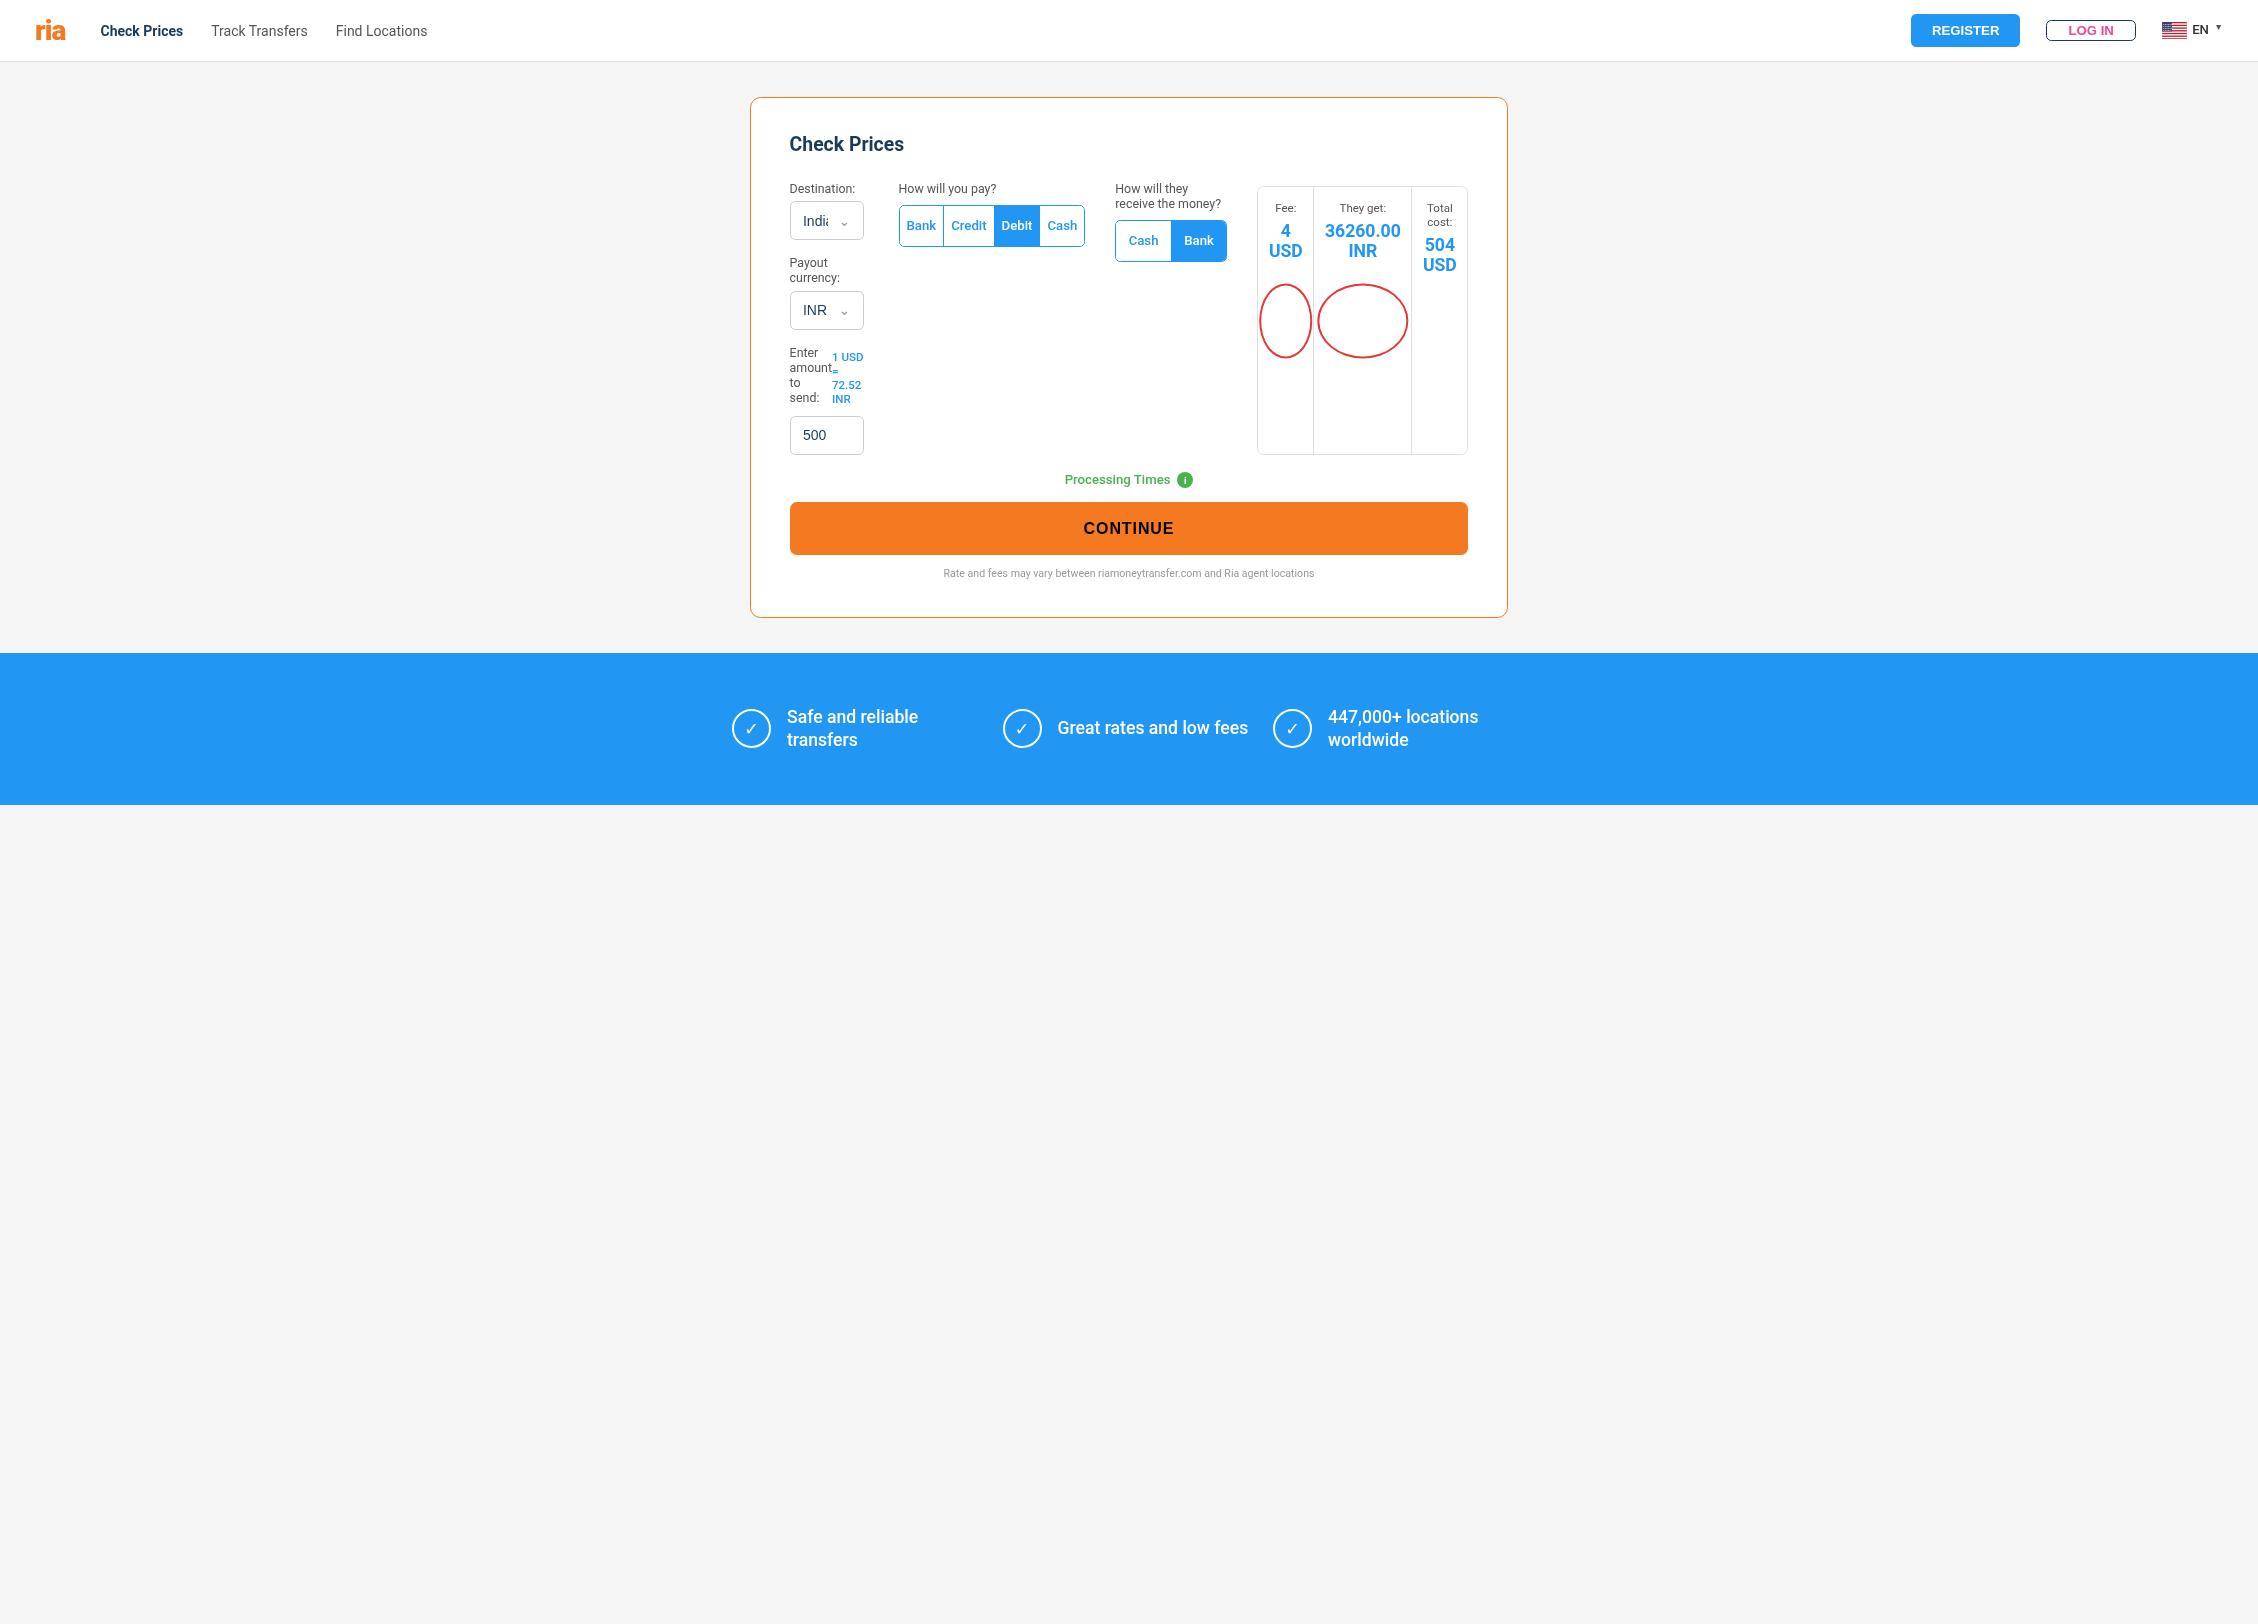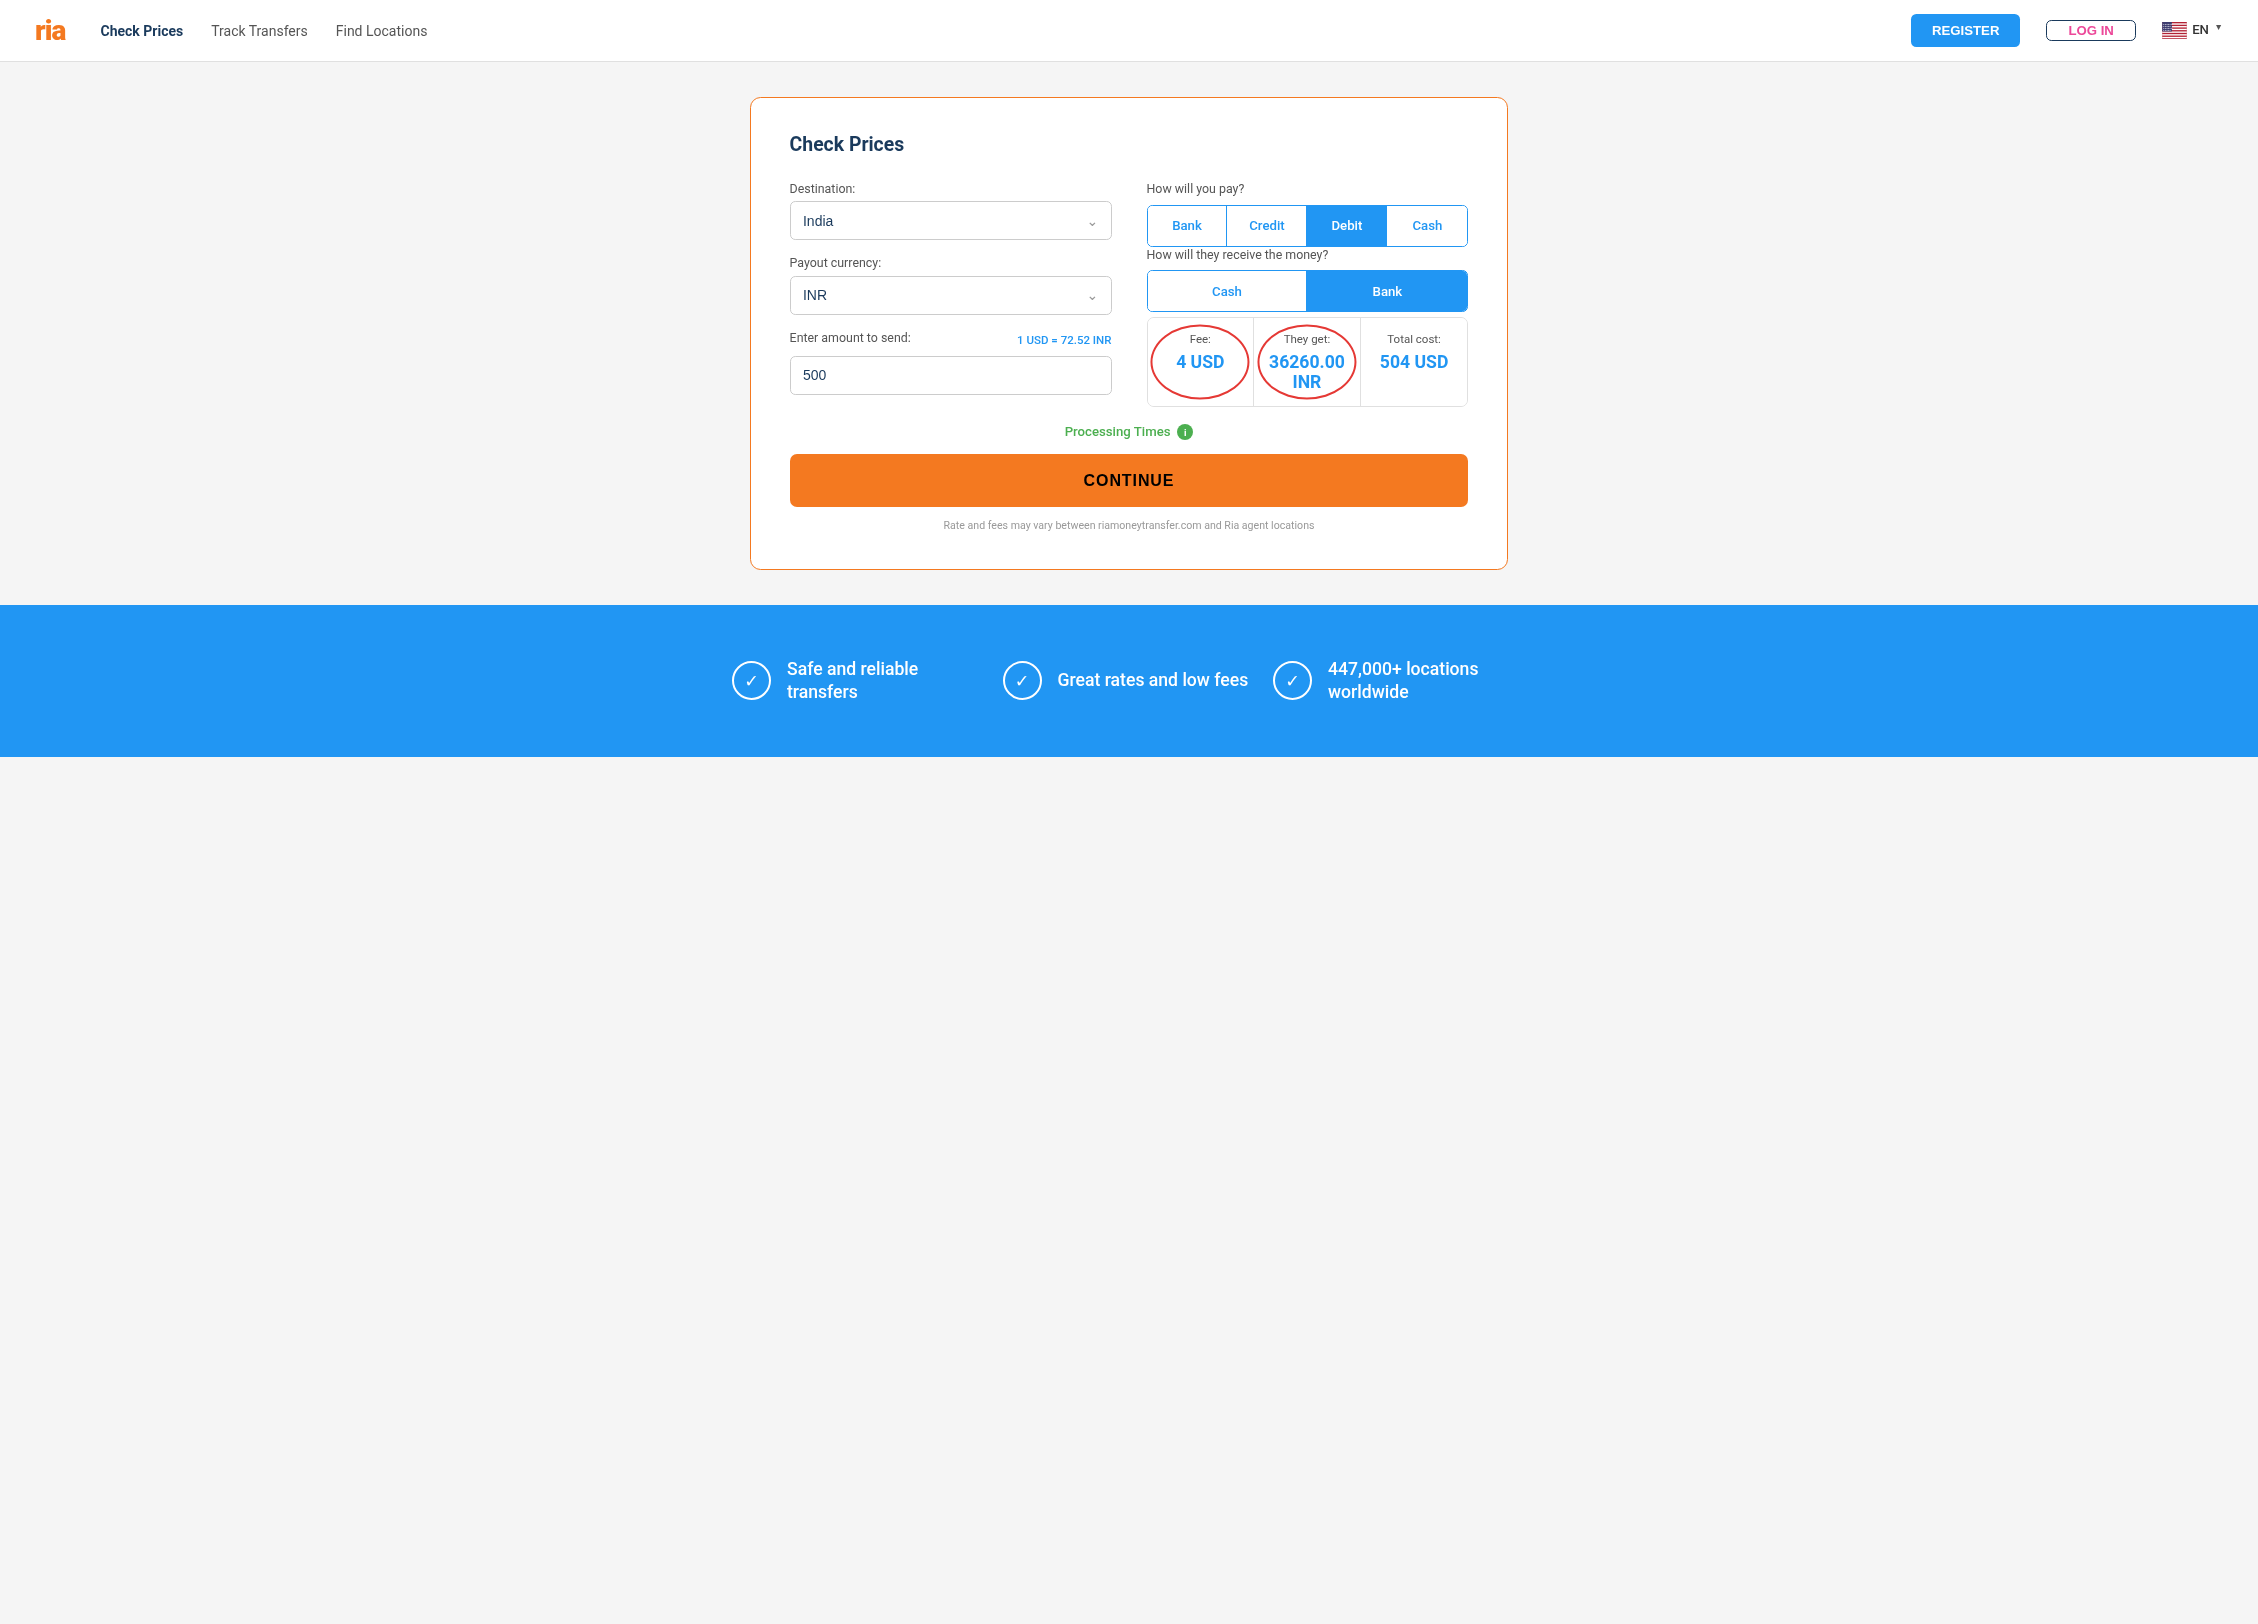--- a/index.html
+++ b/index.html
@@ -91,21 +91,21 @@
       margin-bottom: 25px;
     }
 
     .form-grid {
       display: grid;
       grid-template-columns: 1fr 1fr;
       gap: 25px 35px;
     }
 
     .form-left { display: flex; flex-direction: column; gap: 15px; }
-    .form-right { display: flex; flex-direction: column; gap: 0; }
+    .form-right { display: flex; flex-direction: row; gap: 30px; }
 
     .field-label {
       font-size: 12.4px;
       color: #555;
       margin-bottom: 5.3px;
       font-weight: 400;
     }
 
     .select-wrapper {
       position: relative;

